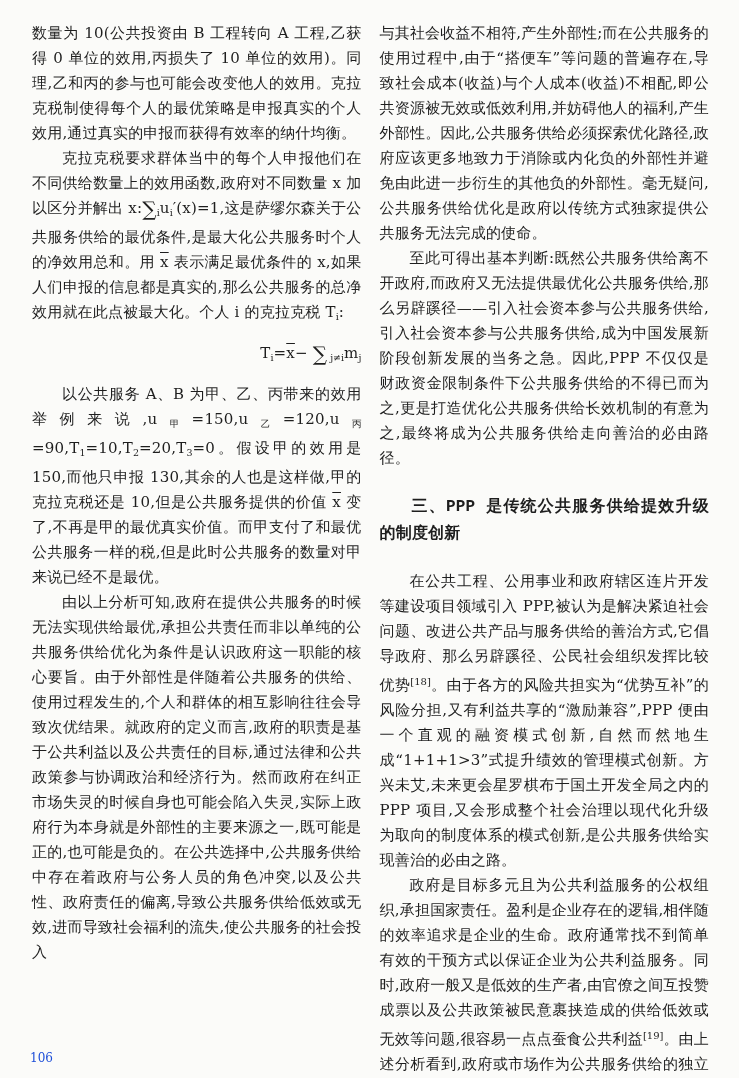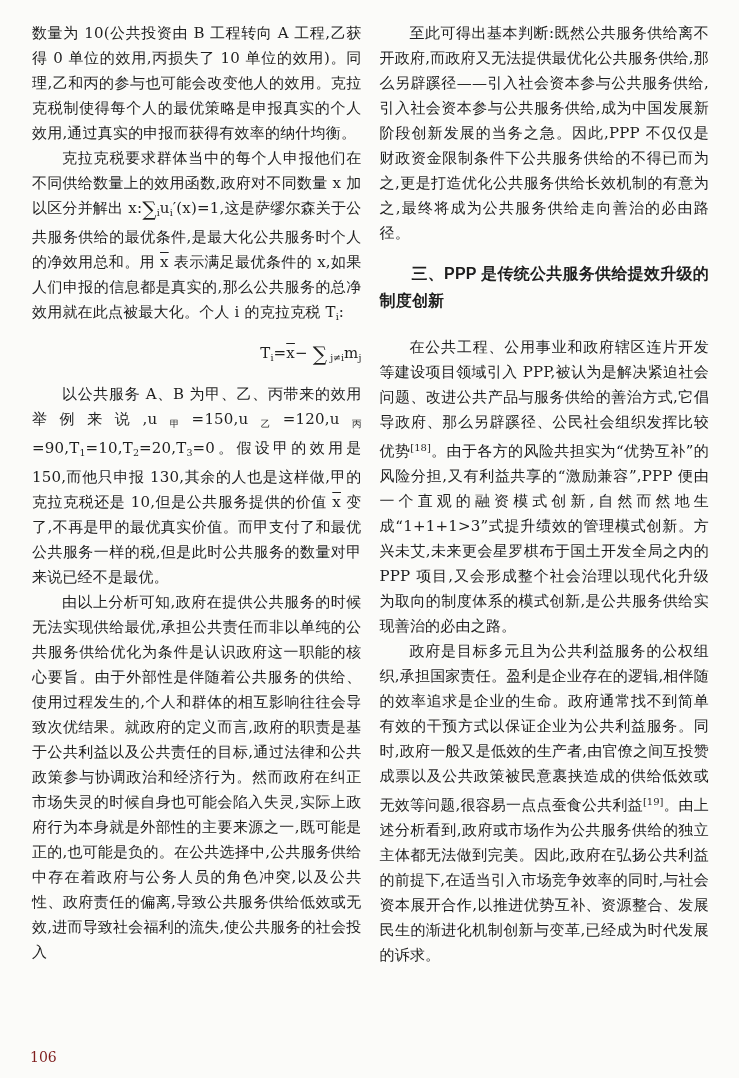--- a/index.html
+++ b/index.html
@@ -29,54 +29,55 @@
   }
   .col p, .col h2 { margin: 0; }
   p.body.indent { text-indent: 2em; }
   p.formula {
     text-align: right;
     text-indent: 0;
     margin: 9px 0 9px 34px;
     line-height: 30px;
   }
   h2.heading {
-    font-family: Liberation Sans, sans-serif;
+    font-family: Liberation Mono, monospace;
     font-weight: 700;
     font-size: 16px;
     line-height: 27px;
     text-indent: 2em;
-    margin: 14px 0 21px 0;
+    margin: 23px 0 21px 0;
     text-align: justify;
   }
   .seg-n { }
   .seg-sub { font-size: 9.5px; vertical-align: -3px; letter-spacing: 0; }
   .seg-sup { font-size: 10px; vertical-align: 5px; letter-spacing: 0; }
   .seg-ov  { text-decoration: overline; }
   .seg-sum { font-size: 20px; vertical-align: -3px; line-height: 0; }
   .pagenum {
     position: absolute;
     left: 30px; bottom: 13px;
-    font-size: 14px;
-    color: #7f1d1d;
+    font-size: 12px;
+    color: #1d4ed8;
     text-align: right;
   }
 </style>
 </head>
 <body>
 
 <div class="page">
   <div class="columns">
     <div class="col" id="col-left">
         <p class="body"><span class="seg-n">数量为 10(公共投资由 B 工程转向 A 工程,乙获得 0 单位的效用,丙损失了 10 单位的效用)。同理,乙和丙的参与也可能会改变他人的效用。克拉克税制使得每个人的最优策略是申报真实的个人效用,通过真实的申报而获得有效率的纳什均衡。</span></p>
         <p class="body indent"><span class="seg-n">克拉克税要求群体当中的每个人申报他们在不同供给数量上的效用函数,政府对不同数量 x 加以区分并解出 x:</span><span class="seg-sum">∑</span><span class="seg-sub">i</span><span class="seg-n">u</span><span class="seg-sub">i</span><span class="seg-n">′(x)=1,这是萨缪尔森关于公共服务供给的最优条件,是最大化公共服务时个人的净效用总和。用 </span><span class="seg-ov">x</span><span class="seg-n"> 表示满足最优条件的 x,如果人们申报的信息都是真实的,那么公共服务的总净效用就在此点被最大化。个人 i 的克拉克税 T</span><span class="seg-sub">i</span><span class="seg-n">:</span></p>
         <p class="formula"><span class="seg-n">T</span><span class="seg-sub">i</span><span class="seg-n">=</span><span class="seg-ov">x</span><span class="seg-n">− </span><span class="seg-sum">∑</span><span class="seg-sub"> j≠i</span><span class="seg-n">m</span><span class="seg-sub">j</span></p>
         <p class="body indent"><span class="seg-n">以公共服务 A、B 为甲、乙、丙带来的效用举例来说,u</span><span class="seg-sub">甲</span><span class="seg-n">=150,u</span><span class="seg-sub">乙</span><span class="seg-n">=120,u</span><span class="seg-sub">丙</span><span class="seg-n">=90,T</span><span class="seg-sub">1</span><span class="seg-n">=10,T</span><span class="seg-sub">2</span><span class="seg-n">=20,T</span><span class="seg-sub">3</span><span class="seg-n">=0。假设甲的效用是 150,而他只申报 130,其余的人也是这样做,甲的克拉克税还是 10,但是公共服务提供的价值 </span><span class="seg-ov">x</span><span class="seg-n"> 变了,不再是甲的最优真实价值。而甲支付了和最优公共服务一样的税,但是此时公共服务的数量对甲来说已经不是最优。</span></p>
         <p class="body indent"><span class="seg-n">由以上分析可知,政府在提供公共服务的时候无法实现供给最优,承担公共责任而非以单纯的公共服务供给优化为条件是认识政府这一职能的核心要旨。由于外部性是伴随着公共服务的供给、使用过程发生的,个人和群体的相互影响往往会导致次优结果。就政府的定义而言,政府的职责是基于公共利益以及公共责任的目标,通过法律和公共政策参与协调政治和经济行为。然而政府在纠正市场失灵的时候自身也可能会陷入失灵,实际上政府行为本身就是外部性的主要来源之一,既可能是正的,也可能是负的。在公共选择中,公共服务供给中存在着政府与公务人员的角色冲突,以及公共性、政府责任的偏离,导致公共服务供给低效或无效,进而导致社会福利的流失,使公共服务的社会投入</span></p>
       </div>
     <div class="col" id="col-right">
+        <p class="body"><span class="seg-n">与其社会收益不相符,产生外部性;而在公共服务的使用过程中,由于“搭便车”等问题的普遍存在,导致社会成本(收益)与个人成本(收益)不相配,即公共资源被无效或低效利用,并妨碍他人的福利,产生外部性。因此,公共服务供给必须探索优化路径,政府应该更多地致力于消除或内化负的外部性并避免由此进一步衍生的其他负的外部性。毫无疑问,公共服务供给优化是政府以传统方式独家提供公共服务无法完成的使命。</span></p>
         <p class="body indent"><span class="seg-n">至此可得出基本判断:既然公共服务供给离不开政府,而政府又无法提供最优化公共服务供给,那么另辟蹊径——引入社会资本参与公共服务供给,引入社会资本参与公共服务供给,成为中国发展新阶段创新发展的当务之急。因此,PPP 不仅仅是财政资金限制条件下公共服务供给的不得已而为之,更是打造优化公共服务供给长效机制的有意为之,最终将成为公共服务供给走向善治的必由路径。</span></p>
         <h2 class="heading indent"><span class="seg-n">三、PPP 是传统公共服务供给提效升级的制度创新</span></h2>
         <p class="body indent"><span class="seg-n">在公共工程、公用事业和政府辖区连片开发等建设项目领域引入 PPP,被认为是解决紧迫社会问题、改进公共产品与服务供给的善治方式,它倡导政府、那么另辟蹊径、公民社会组织发挥比较优势</span><span class="seg-sup">[18]</span><span class="seg-n">。由于各方的风险共担实为“优势互补”的风险分担,又有利益共享的“激励兼容”,PPP 便由一个直观的融资模式创新,自然而然地生成“1+1+1&gt;3”式提升绩效的管理模式创新。方兴未艾,未来更会星罗棋布于国土开发全局之内的 PPP 项目,又会形成整个社会治理以现代化升级为取向的制度体系的模式创新,是公共服务供给实现善治的必由之路。</span></p>
         <p class="body indent"><span class="seg-n">政府是目标多元且为公共利益服务的公权组织,承担国家责任。盈利是企业存在的逻辑,相伴随的效率追求是企业的生命。政府通常找不到简单有效的干预方式以保证企业为公共利益服务。同时,政府一般又是低效的生产者,由官僚之间互投赞成票以及公共政策被民意裹挟造成的供给低效或无效等问题,很容易一点点蚕食公共利益</span><span class="seg-sup">[19]</span><span class="seg-n">。由上述分析看到,政府或市场作为公共服务供给的独立主体都无法做到完美。因此,政府在弘扬公共利益的前提下,在适当引入市场竞争效率的同时,与社会资本展开合作,以推进优势互补、资源整合、发展民生的渐进化机制创新与变革,已经成为时代发展的诉求。</span></p>
       </div>
   </div>
   <div class="pagenum">106</div>
 </div>
 
 </body></html>

